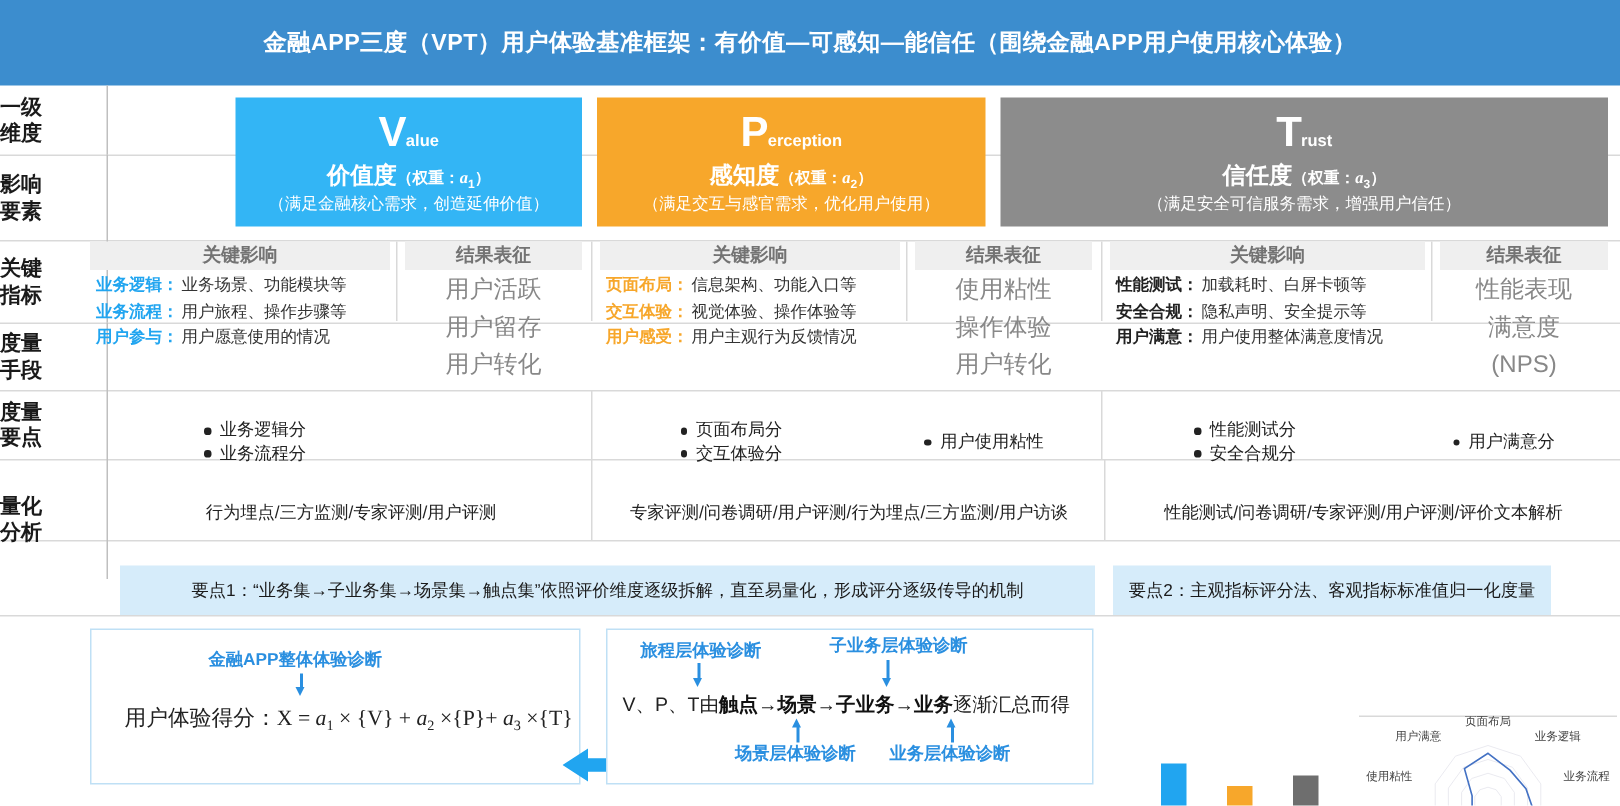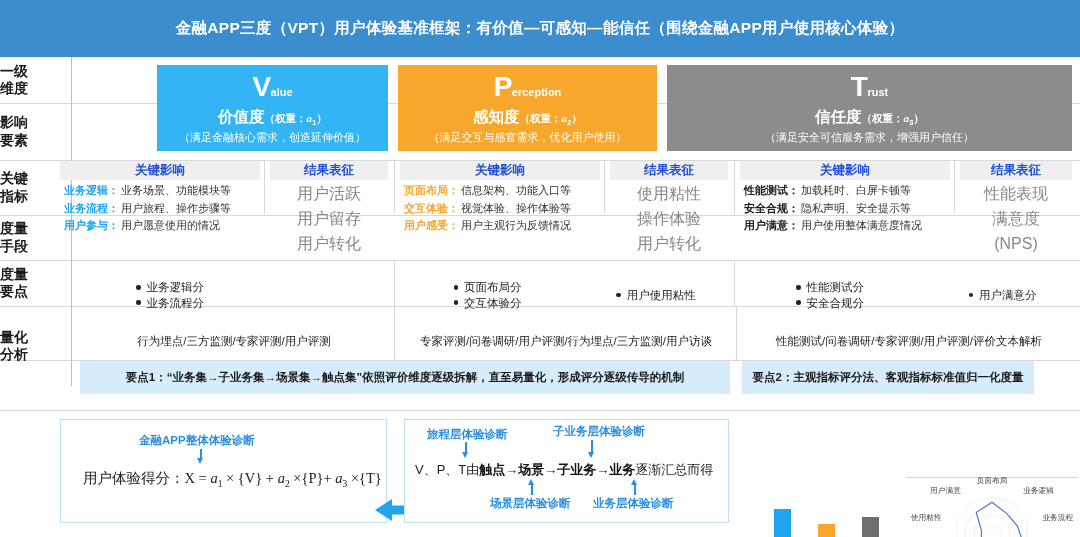--- a/index.html
+++ b/index.html
@@ -60,21 +60,21 @@
   .dim-cn .wt { font-size: 10.5px; font-weight: bold; }
   .dim-cn .wt i { font-family: "Liberation Serif", serif; font-style: italic; font-size: 11px; }
   .dim-cn .wt sub { font-size: 8px; }
   .dim-sub { font-size: 11px; margin-top: 3px; white-space: nowrap; line-height: 1.1; }
 
   
   .ff-col { position: absolute; top: 104px; }
   .ff-head {
     height: 19px; background: #EFEFEF;
     display: flex; align-items: center; justify-content: center;
-    font-size: 12.5px; font-weight: bold; color: #1d4ed8;
+    font-size: 12.5px; font-weight: bold; color: #737373;
   }
   .ff-body { padding-top: 5px; }
   .ff-line {
     display: flex; align-items: baseline;
     font-size: 11px; color: #333; line-height: 1.05; margin-bottom: 6px;
     white-space: nowrap; padding-left: 4px;
   }
   .ff-key { font-weight: bold; margin-right: 2px; }
   .k-blue   { color: #21A5F0; }
   .k-orange { color: #F7A72B; }
@@ -101,24 +101,24 @@
 
   
   .meth {
     position: absolute; top: 262px; height: 44px;
     display: flex; align-items: center; justify-content: center;
     font-size: 11.5px; color: #222; white-space: nowrap; text-align: center;
   }
 
   
   .pt {
-    position: absolute; top: 304px; height: 33px;
+    position: absolute; top: 320px; height: 33px;
     background: #D6ECFA;
     display: flex; align-items: center; justify-content: center;
-    font-size: 11.5px; font-weight: bold; color: #1a1a1a;
+    font-size: 11.5px; font-weight: normal; color: #1a1a1a;
     white-space: nowrap; padding: 0 8px;
   }
 
   
   .qa-box {
     position: absolute; top: 362px; height: 104px;
     border: 1px solid #BFE0F5; background: #fff;
   }
   .qa-lbl {
     position: absolute; font-size: 11.5px; font-weight: bold;

